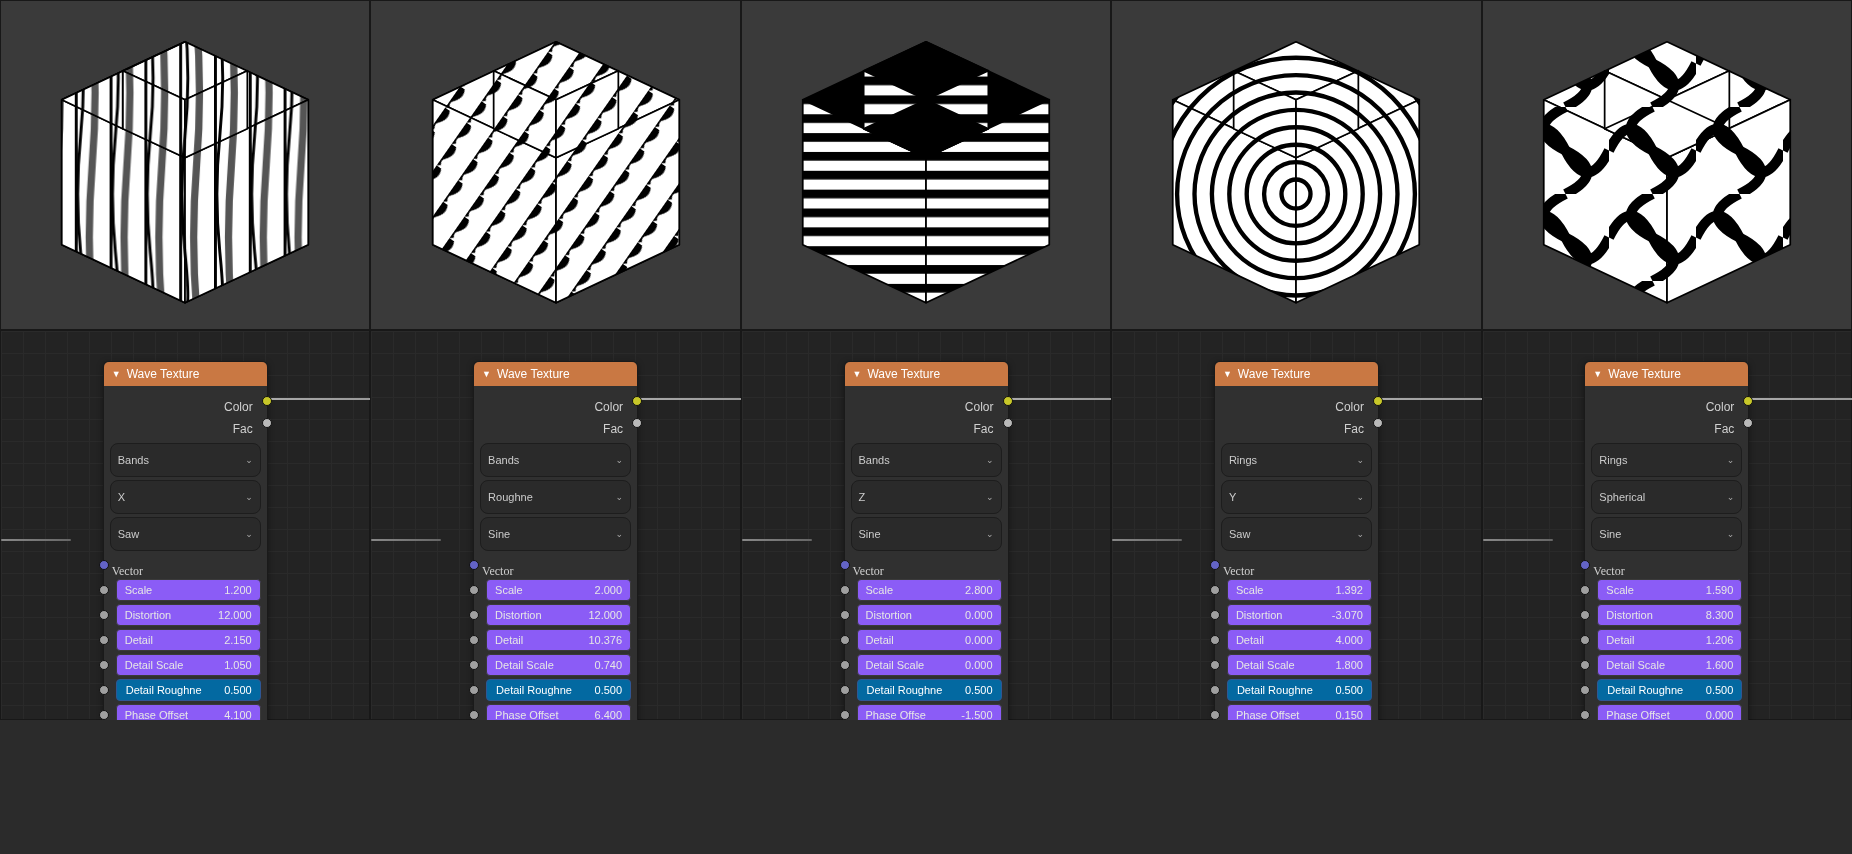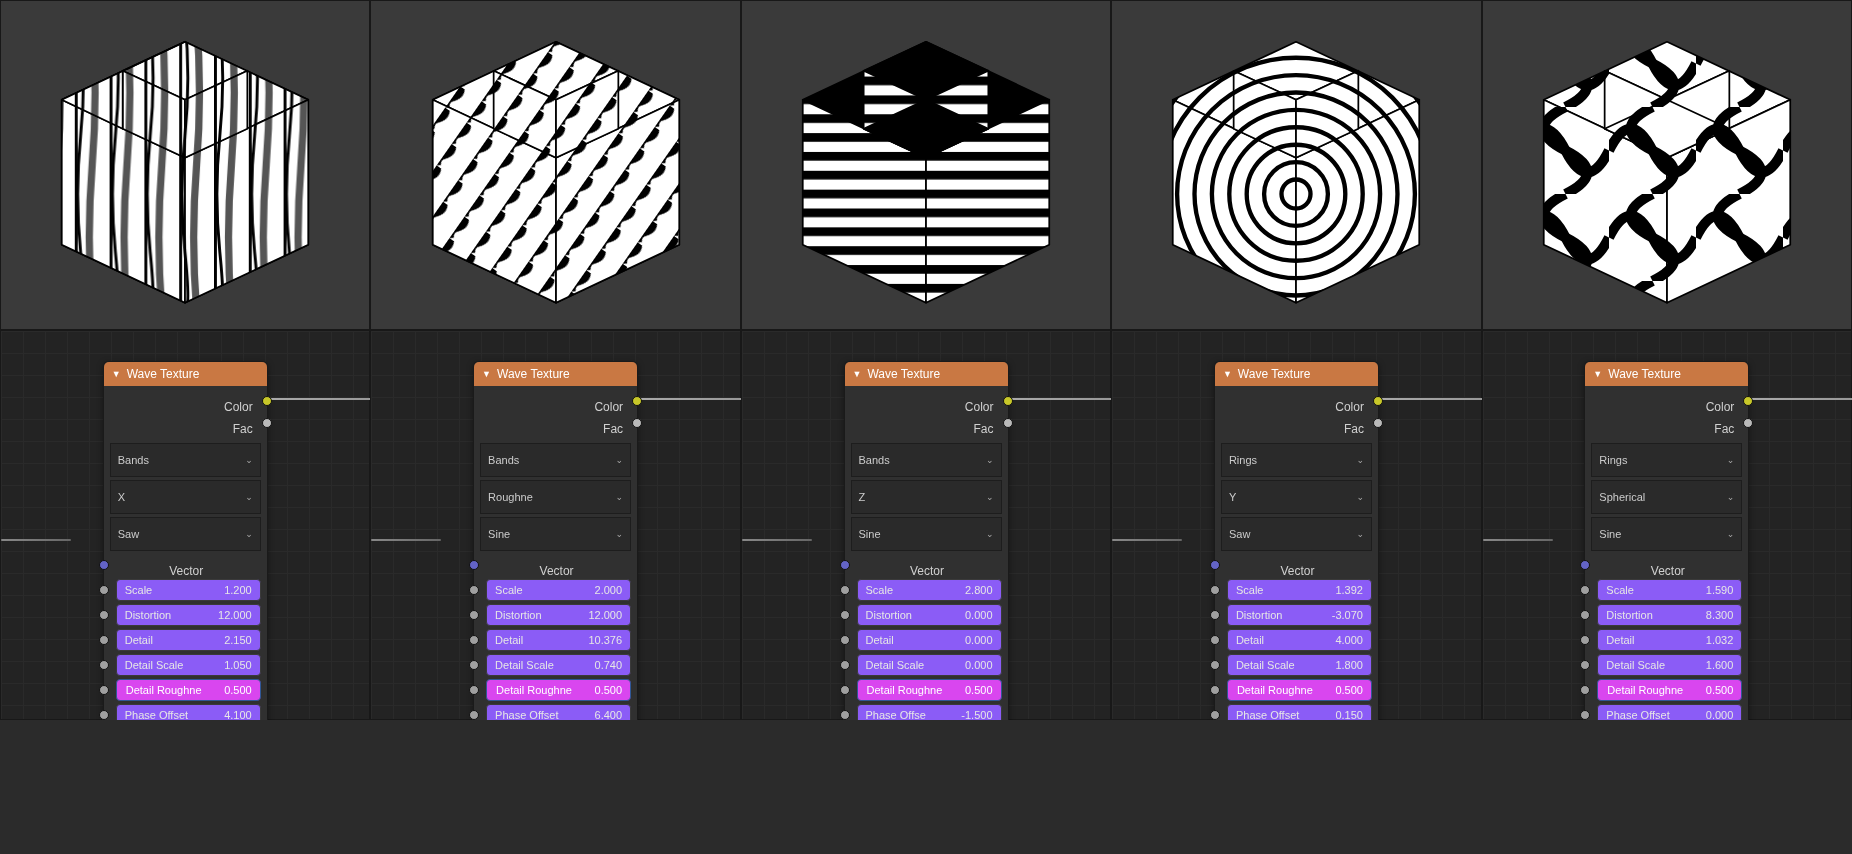--- a/index.html
+++ b/index.html
@@ -90,41 +90,41 @@
   .node-header .tri { font-size: 9px; }
   .node-body { padding: 4px 6px 6px 6px; }
 
   .output-row, .input-row {
     display: flex;
     align-items: center;
     height: 22px;
     position: relative;
   }
   .output-row { justify-content: flex-end; padding-right: 8px; }
-  .input-row  { justify-content: center; padding-left: 2px; gap: 4px; }
+  .input-row  { justify-content: flex-start; padding-left: 2px; gap: 4px; font-family: Liberation Serif, serif; }
 
   .socket {
     position: absolute;
     width: 10px; height: 10px;
     border-radius: 50%;
     top: 50%;
     transform: translateY(-50%);
     border: 1px solid #111;
   }
   .output-row .socket { right: -11px; }
   .input-row  .socket { left: -11px; }
   .socket.color  { background: #c7c729; }
   .socket.fac    { background: #b9b9b9; }
   .socket.vector { background: #6363c7; }
   .socket.scalar { background: #a0a0a0; }
 
   .dropdown {
     background: #2a2a2a;
     border: 1px solid #1d1d1d;
-    border-radius: 0;
+    border-radius: 8px;
     height: 22px;
     margin: 3px 0;
     display: flex;
     align-items: center;
     justify-content: space-between;
     padding: 16px 7px;
     font-size: 11px;
     cursor: pointer;
   }
   .dropdown .chev { font-size: 9px; color: #aaa; }
@@ -137,21 +137,21 @@
     margin: 3px 0 3px 6px;
     display: flex;
     align-items: center;
     justify-content: space-between;
     padding: 0 8px;
     font-size: 11px;
     cursor: ew-resize;
     color: #e6e6e6;
   }
   .numfield.highlight {
-    background: #d946ef;
+    background: #0369a1;
     border-color: #2f5795;
     color: #fff;
     padding-left: 9px;
   }
   .nf-wrap { position: relative; }
   .nf-wrap .socket { left: -11px; top: 50%; }
 
   .label { color: #d0d0d0; margin-top: 12px; }
 </style>
 </head>
@@ -704,21 +704,21 @@
             <div class="numfield">
               <span>Distortion</span>
               <span>8.300</span>
             </div>
           </div>
 
           <div class="nf-wrap">
             <span class="socket scalar"></span>
             <div class="numfield">
               <span>Detail</span>
-              <span>1.032</span>
+              <span>1.206</span>
             </div>
           </div>
 
           <div class="nf-wrap">
             <span class="socket scalar"></span>
             <div class="numfield">
               <span>Detail Scale</span>
               <span>1.600</span>
             </div>
           </div>

